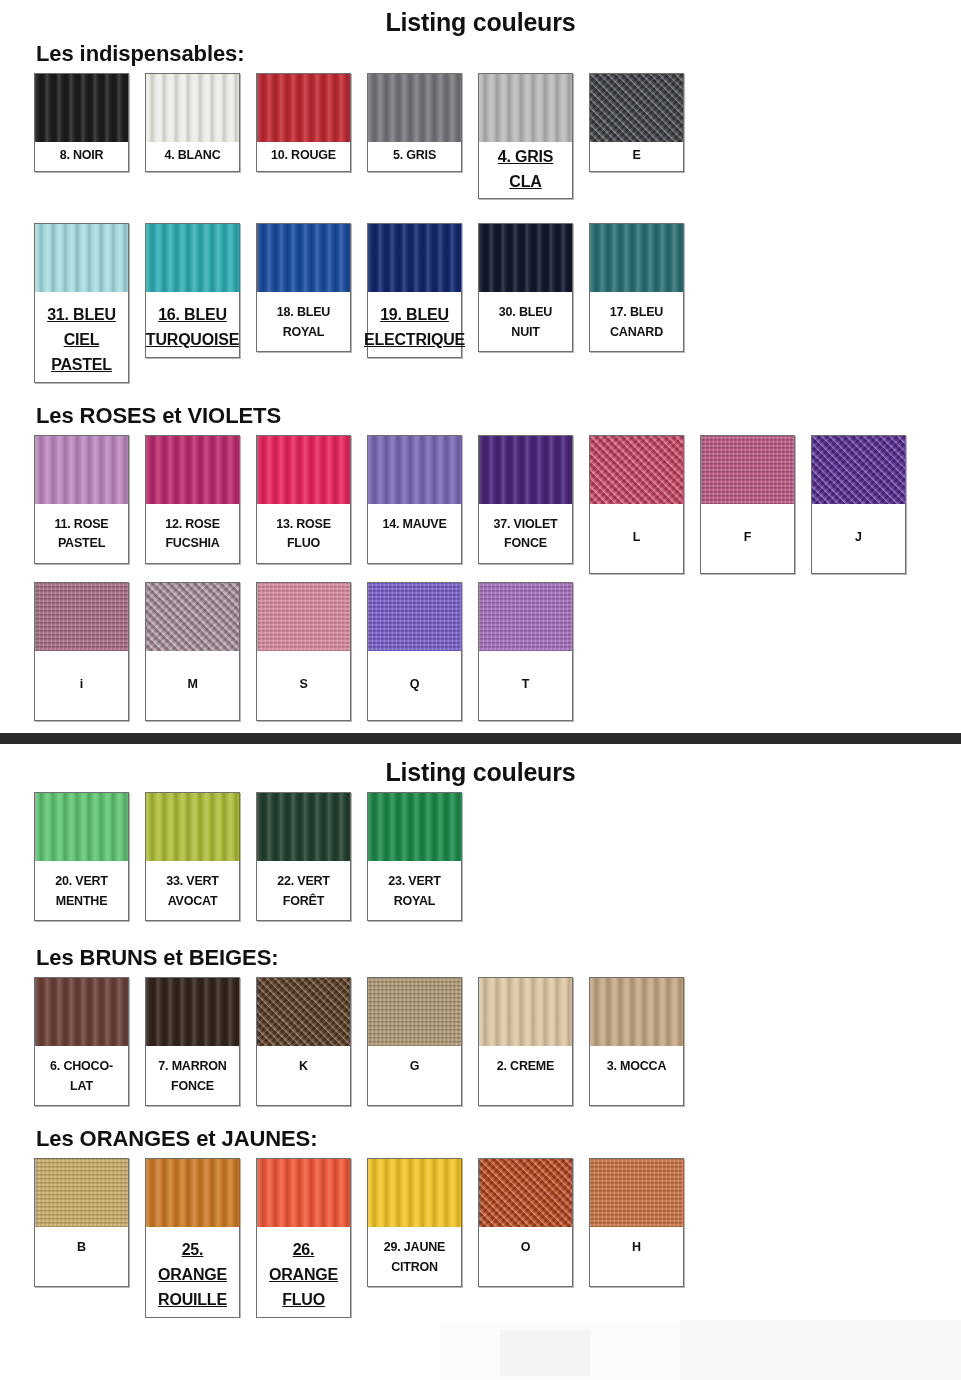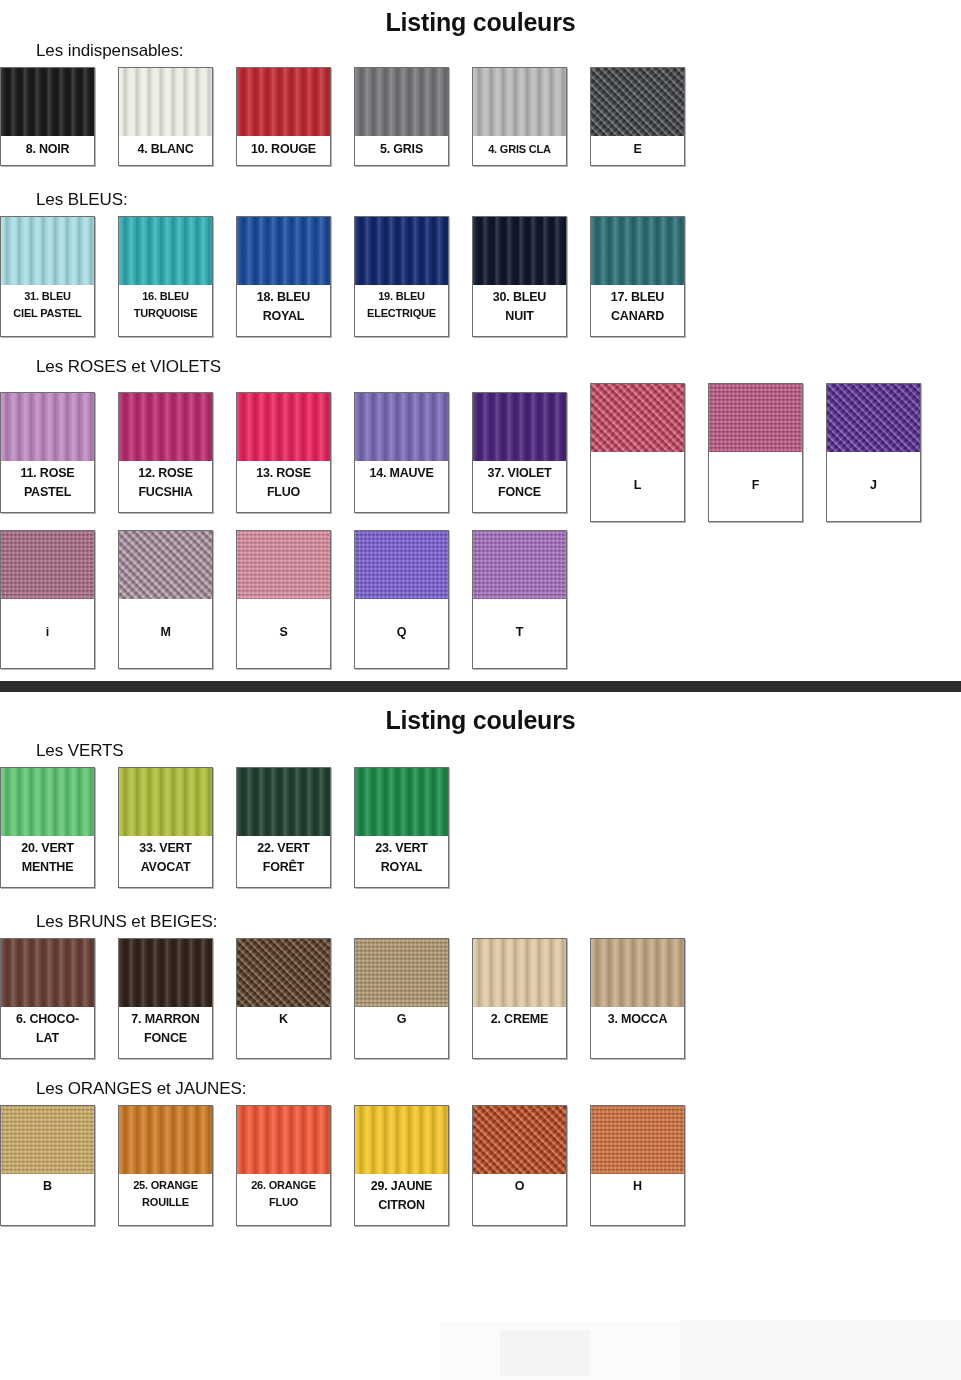--- a/index.html
+++ b/index.html
@@ -31,40 +31,41 @@
     padding-top: 8px;
     padding-bottom: 4px;
     line-height: 1.15;
   }
   .doc-title.second {
     padding-top: 14px;
     padding-bottom: 6px;
   }
 
   .group-title {
-    font-size: 17px;
-    font-weight: normal;
+    font-size: 22px;
+    font-weight: bold;
     color: #111111;
     margin: 0 0 6px 36px;
     letter-spacing: -0.1px;
   }
 
   
   .page-divider {
     width: 961px;
     height: 11px;
     background: #2b2b2b;
     margin: 12px 0 0 0;
   }
 
   
   .row {
     display: flex;
-    align-items: center;
-    gap: 23px;
+    align-items: flex-start;
+    padding-left: 34px;
+    gap: 16px;
   }
 
   .swatch {
     width: 95px;
     background: #ffffff;
     border: 1px solid #6f6f6f;
     box-shadow: 1px 1px 0 rgba(120,120,120,0.55);
     box-sizing: border-box;
     display: flex;
     flex-direction: column;
@@ -122,25 +123,25 @@
     color: #111111;
     line-height: 1.55;
     padding: 3px 1px 4px 1px;
     letter-spacing: -0.2px;
     white-space: pre-line;
     background: #ffffff;
     display: flex;
     align-items: flex-start;
     justify-content: center;
   }
-  .swatch.two-line .label { min-height: 44px; }
+  .swatch.two-line .label { min-height: 44px; margin-top: 8px; }
   .swatch.one-line .label { min-height: 22px; align-items: center; }
   .swatch.tall-label .label { min-height: 62px; align-items: center; }
 
-  .swatch .label.fit-small { font-size: 11px; }
+  .swatch .label.fit-small { font-size: 16px; text-decoration: underline; }
 
   .section { margin-bottom: 6px; }
 
   .spacer-8 { height: 8px; }
   .spacer-14 { height: 14px; }
   .spacer-18 { height: 18px; }
 
   
   .bottom-artifacts { position: absolute; left: 0; top: 1300px; width: 961px; height: 80px; }
   .artifact { position: absolute; background: #fafafa; }
@@ -191,21 +192,20 @@
           <span class="chip weave" style="background:#3e4145"></span>
           <span class="label">E</span>
         </div>
 
       </div>
     </div>
 
     <div class="spacer-18"></div>
 
     <div class="section">
-      <div class="group-title">Les BLEUS:</div>
       <div class="row">
 
         <div class="swatch two-line">
           <span class="chip" style="background:#a7dde1"></span>
           <span class="label fit-small">31. BLEU
 CIEL PASTEL</span>
         </div>
 
         <div class="swatch two-line">
           <span class="chip" style="background:#31aeb4"></span>
@@ -327,21 +327,20 @@
 
   </div>
 
   <div class="page-divider"></div>
 
   <div>
 
     <div class="doc-title second">Listing couleurs</div>
 
     <div class="section">
-      <div class="group-title">Les VERTS</div>
       <div class="row">
 
         <div class="swatch two-line">
           <span class="chip" style="background:#61c675"></span>
           <span class="label">20. VERT
 MENTHE</span>
         </div>
 
         <div class="swatch two-line">
           <span class="chip" style="background:#afbe3c"></span>

